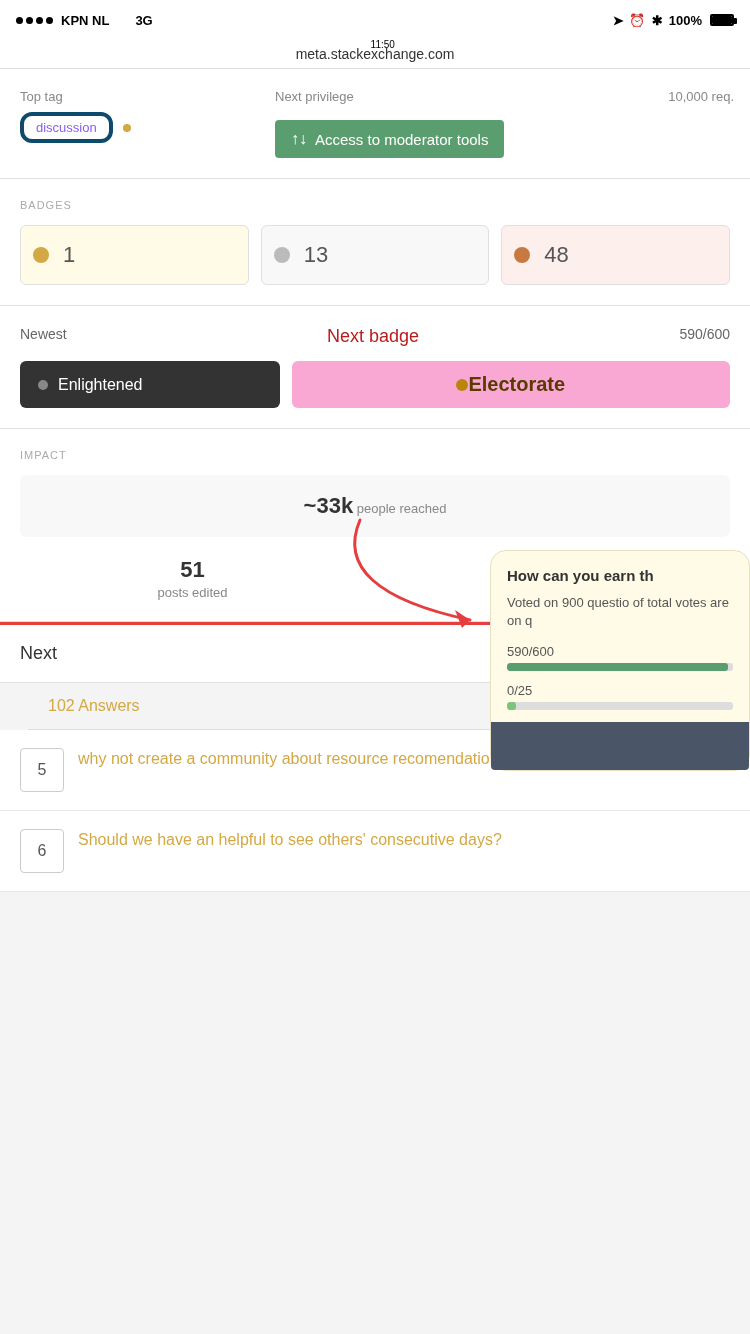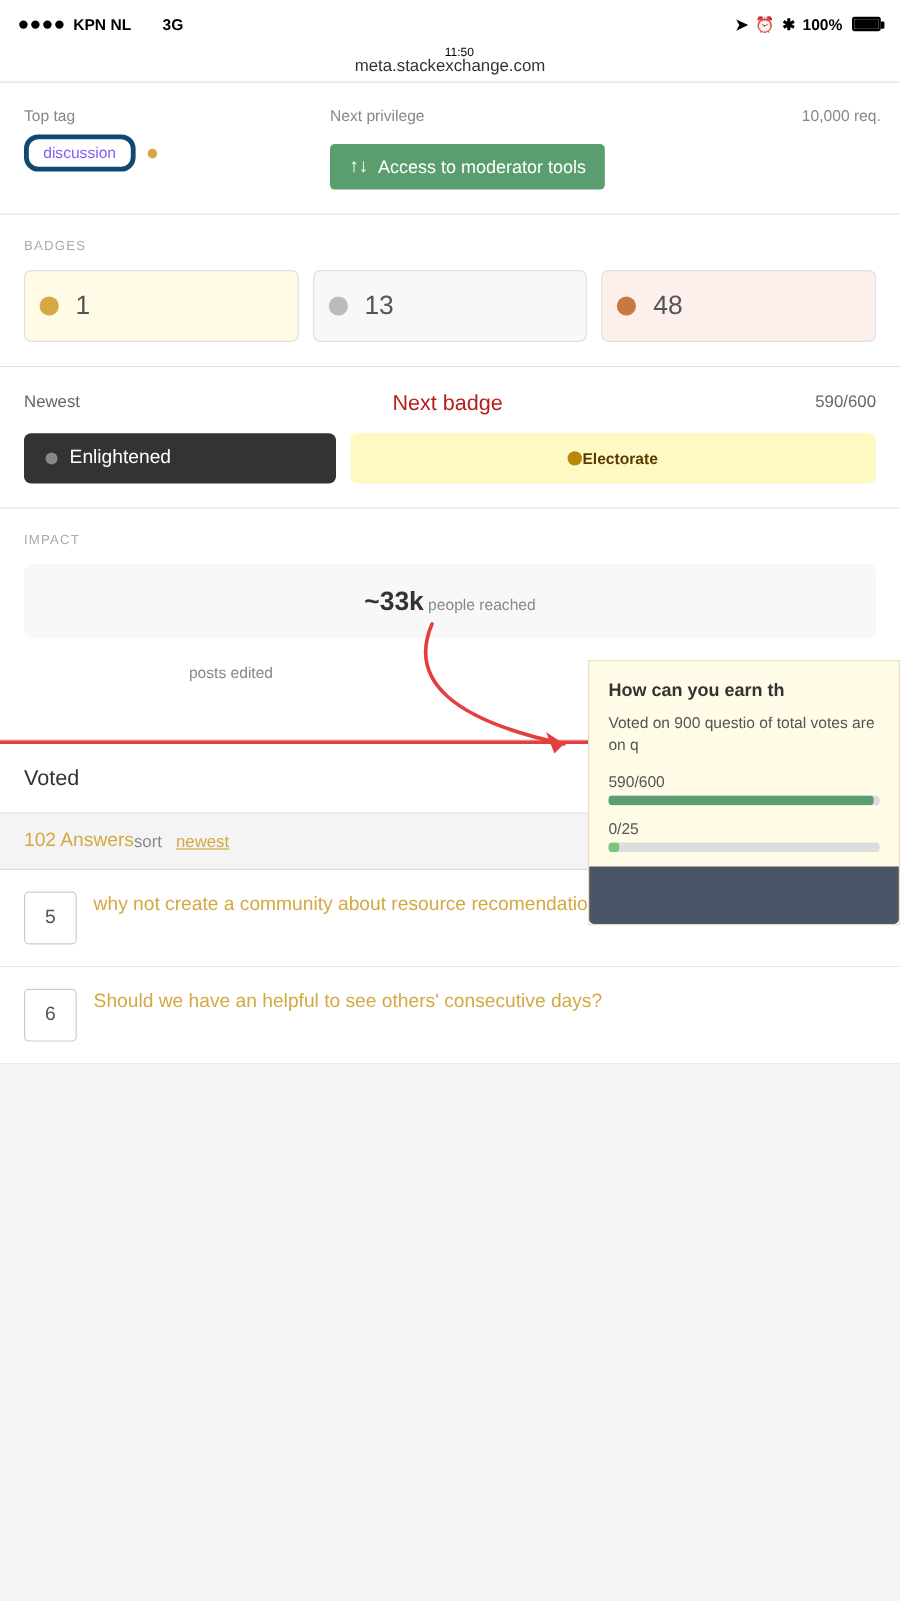--- a/index.html
+++ b/index.html
@@ -166,47 +166,47 @@
       gap: 10px;
       font-size: 16px;
       flex: 1;
     }
     .badge-newest .badge-dot-sm {
       width: 10px; height: 10px;
       border-radius: 50%;
       background: #888;
     }
     .badge-next {
-      background: #fef9c3;
+      background: #f9a8d4;
       color: #5a3a00;
       border-radius: 6px;
       padding: 12px 18px;
       display: flex;
       align-items: center;
       justify-content: center;
       gap: 0;
-      font-size: 13px;
+      font-size: 20px;
       font-weight: 600;
       flex: 1.8;
     }
     .badge-next .badge-dot-gold {
       width: 12px; height: 12px;
       border-radius: 50%;
       background: #b8860b;
     }
 
     
     .tooltip-popup {
       position: absolute;
       top: 550px;
       right: 0px;
       width: 260px;
       background: #fffbe6;
       border: 1px solid #e8e0c0;
-      border-radius: 0;
+      border-radius: 16px;
       padding: 16px;
       z-index: 20;
     }
     .tooltip-title {
       font-size: 15px;
       font-weight: 700;
       color: #333;
       margin-bottom: 10px;
     }
     .tooltip-desc {
@@ -287,22 +287,24 @@
     .show-label {
       font-size: 18px;
       color: #333;
     }
 
     
     .answers-section {
       background: #f4f4f4;
       padding: 14px 20px;
       display: flex;
+      justify-content: space-between;
       align-items: center;
       border-bottom: 1px solid #ddd;
+      margin-left: 28px;
     }
     .answers-count {
       font-size: 16px;
       color: #d4a843;
       font-weight: 500;
     }
     .sort-row {
       font-size: 14px;
       color: #888;
     }
@@ -447,31 +449,32 @@
     </div>
   </div>
   <div class="tooltip-bottom-bar"></div>
 </div>
 
 <div class="impact-section" style="margin-top:0;">
   <div class="section-label">IMPACT</div>
   <div class="impact-box"><span style="font-size:22px;font-weight:700;color:#333;">~33k</span><span style="font-size:13px;color:#888;"> people reached</span></div>
   <div class="impact-stats">
     <div class="impact-stat">
+      <span class="impact-stat-num">51</span>
       <span class="impact-stat-label">posts edited</span>
     </div>
     <div class="impact-stat">
       <span class="impact-stat-num">127</span>
       <span class="impact-stat-label">helpful flags</span>
     </div>
   </div>
 </div>
 
 <div class="show-section">
-  <span class="show-label">Voted</span>
+  <span class="show-label">Next</span>
 </div>
 
 <div class="answers-section">
   <span class="answers-count">102 Answers</span>
   <div class="sort-row">
     <span>sort</span>
     &nbsp;
     <span class="sort-link">newest</span>
   </div>
 </div>

